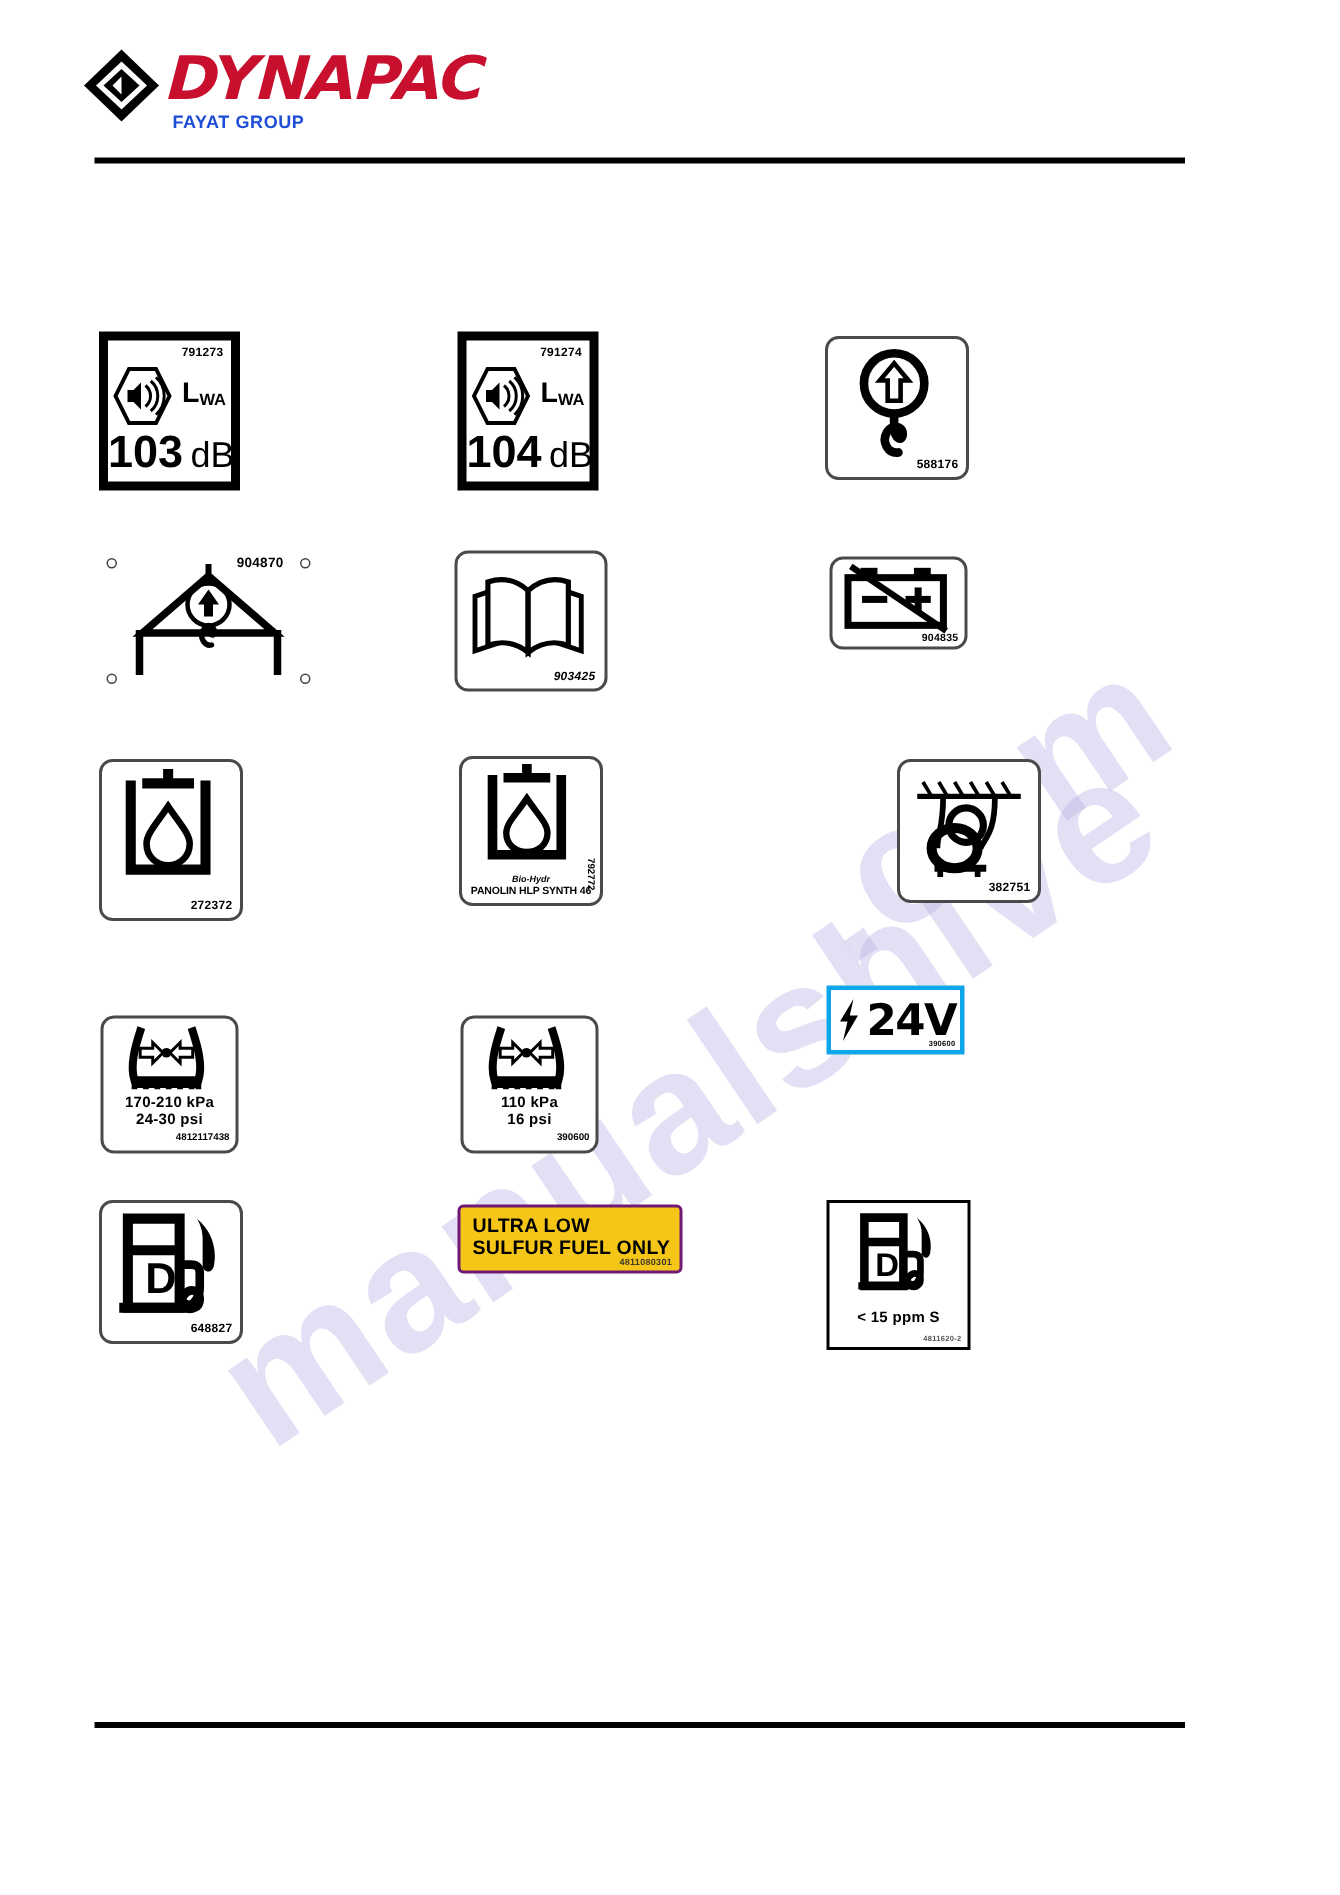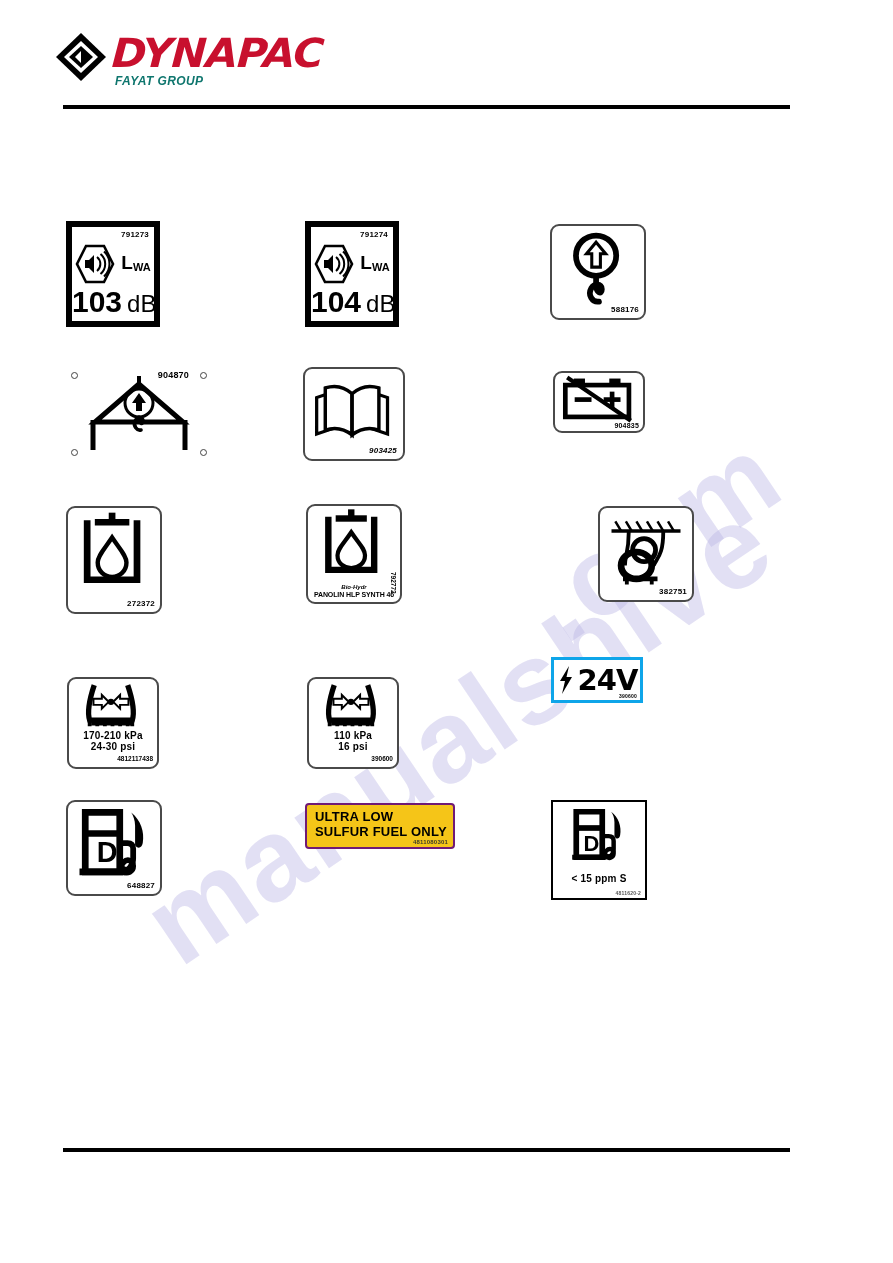--- a/index.html
+++ b/index.html
@@ -80,24 +80,23 @@
     transform: scaleX(1.05) skewX(-3deg);
     transform-origin: left top;
   }
   .logo-sub {
     display: block;
     font-family: "Liberation Sans", sans-serif;
     font-weight: 700;
     font-size: 12px;
     line-height: 14px;
     letter-spacing: .4px;
-    color: #0f766e;
+    color: #1d4ed8;
     margin-top: 1px;
     margin-left: 2px;
-    font-style: italic;
   }
 
   
   .grid {
     position: absolute;
     left: 0; top: 0;
     width: 893px; height: 1263px;
     z-index: 3;
   }
   .cell {

